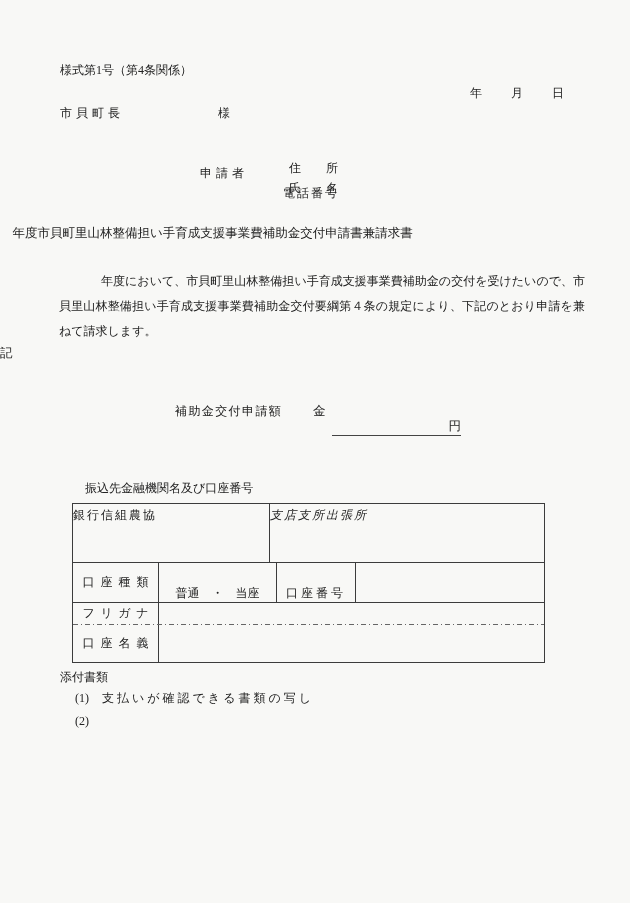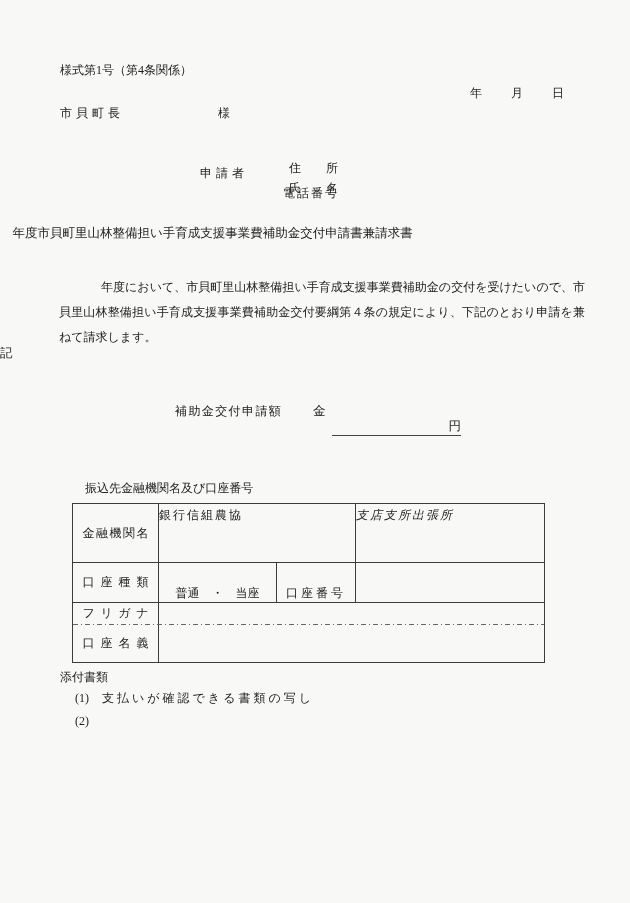--- a/index.html
+++ b/index.html
@@ -17,21 +17,21 @@
   .ls2{letter-spacing:2px;}
   .date-line{display:flex;gap:29px;}
 
   
   .jpair{display:inline-block;width:49px;text-align:justify;text-align-last:justify;}
 
   
   .doc-title{font-size:12.5px;}
 
   
-  .para{position:absolute;left:59px;top:275px;width:526px;}
+  .para{position:absolute;left:59px;top:269px;width:526px;}
   .pline{box-sizing:border-box;width:526px;line-height:25px;
          text-align:justify;text-align-last:justify;white-space:nowrap;}
   .pline.first{padding-left:42px;}
   .pline.last{text-align-last:left;}
 
   
   .amount-label{letter-spacing:1.4px;}
   .amount-blank{
     box-sizing:border-box;display:inline-block;width:129px;height:17px;
     border-bottom:1px solid #444;text-align:right;line-height:15px;font-size:12.5px;
@@ -99,23 +99,20 @@
 <div class="abs amount-label" style="left:175px;top:404px">補助金交付申請額</div>
 <div class="abs yen-prefix" style="left:313px;top:404px">金</div>
 <div class="abs" style="left:326px;top:404px">
   <span class="amount-blank"><span>円</span></span>
 </div>
 
 <div class="abs" style="left:85px;top:481px">振込先金融機関名及び口座番号</div>
 
 <div class="btable">
   <div class="trow" style="height:58px">
-    <div class="tcell labelc">
-      <span class="jlabel">金融機関名</span>
-    </div>
     <div class="tcell bankcell">
       <div class="stack">
         <div>銀行</div>
         <div>信組</div>
         <div>農協</div>
       </div>
     </div>
     <div class="tcell lastc branchcell">
       <div class="stack">
         <div>支店</div>

